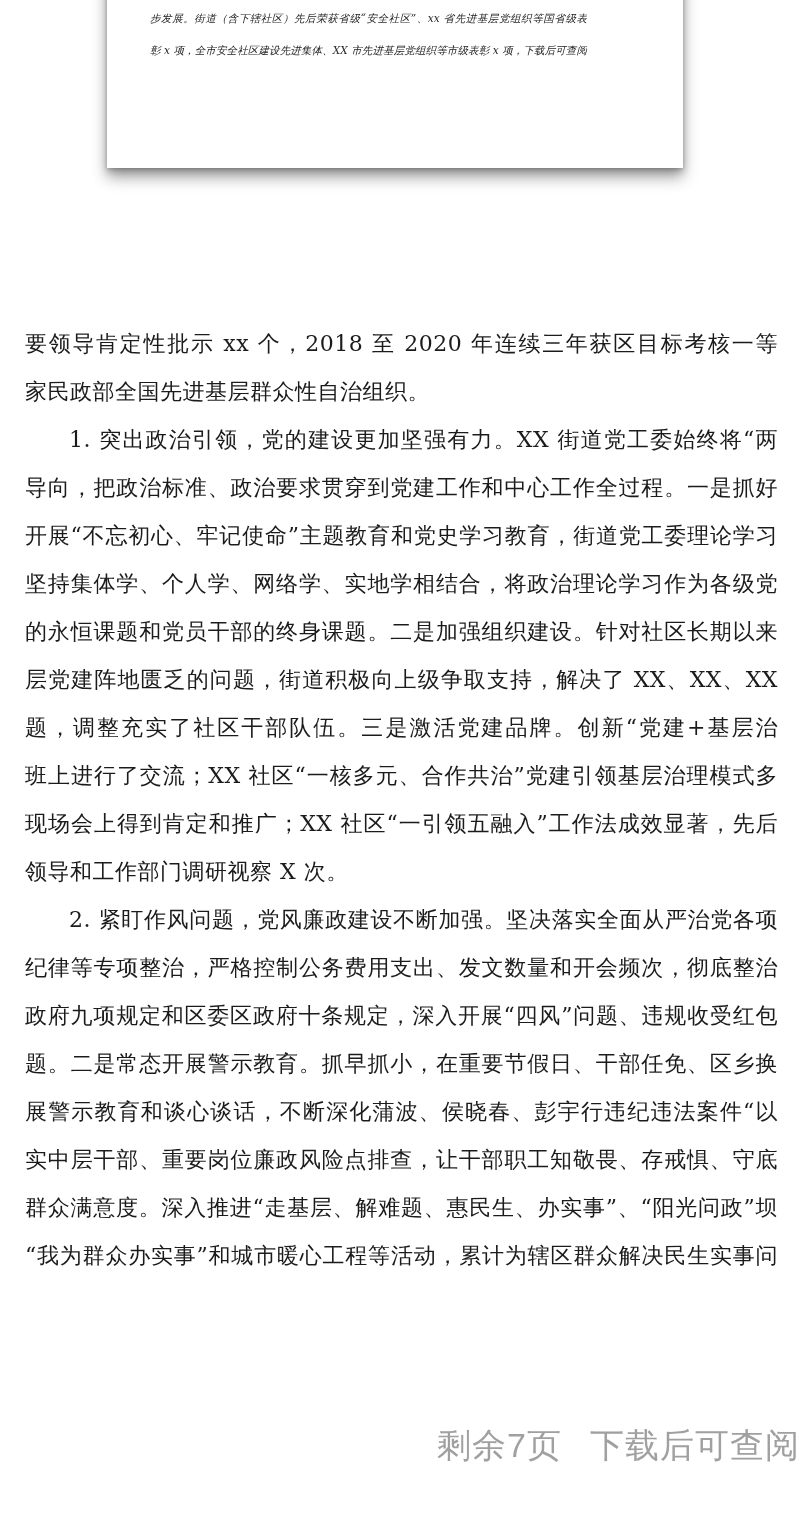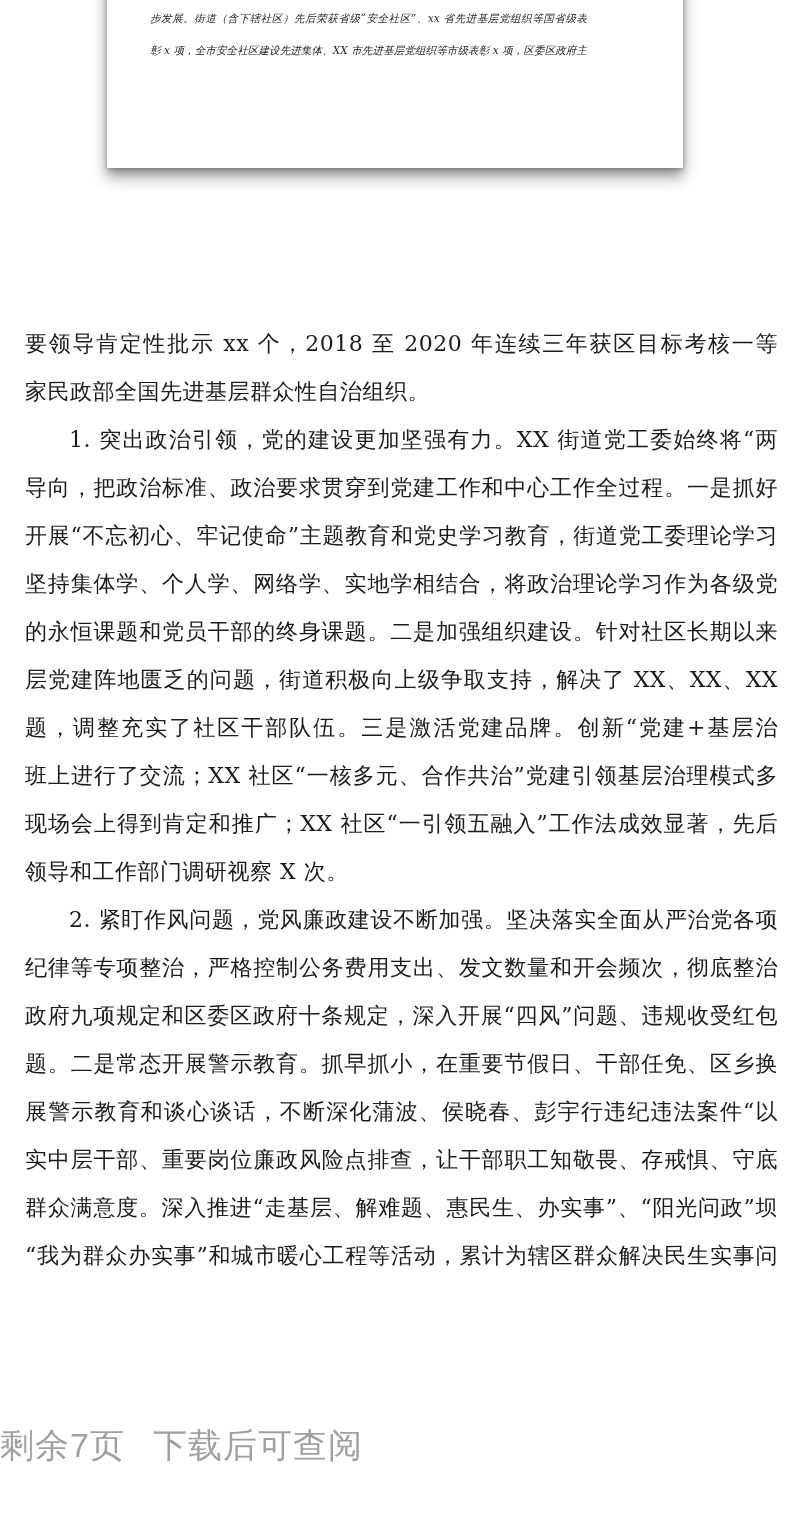--- a/index.html
+++ b/index.html
@@ -60,36 +60,36 @@
   }
   .line.indent { text-indent: 2em; }
   .line.end    { text-align-last: left; }
 
   
   .footer-notice {
     position: absolute;
     left: 0;
     top: 1420px;
     width: 800px;
-    text-align: left;
+    text-align: right;
     font-family: "Liberation Sans", sans-serif;
     font-size: 34px;
     line-height: 50px;
     color: #a0a0a0;
     letter-spacing: 1px;
   }
   .footer-notice .hint { margin-left: 28px; }
 </style>
 </head>
 <body>
 
 <div class="preview-card">
   <div class="preview-text">
       <div class="line">步发展。街道（含下辖社区）先后荣获省级“安全社区”、xx 省先进基层党组织等国省级表</div>
-      <div class="line">彰 x 项，全市安全社区建设先进集体、XX 市先进基层党组织等市级表彰 x 项，区委区政府主</div>
+      <div class="line">彰 x 项，全市安全社区建设先进集体、XX 市先进基层党组织等市级表彰 x 项，下载后可查阅</div>
     </div>
 </div>
 
 <div class="main-text">
     <div class="line">要领导肯定性批示 xx 个，2018 至 2020 年连续三年获区目标考核一等奖。当前，正在争取国</div>
     <div class="line end">家民政部全国先进基层群众性自治组织。</div>
     <div class="line indent">1. 突出政治引领，党的建设更加坚强有力。XX 街道党工委始终将“两个维护”作为政治</div>
     <div class="line">导向，把政治标准、政治要求贯穿到党建工作和中心工作全过程。一是抓好理论学习。常态化</div>
     <div class="line">开展“不忘初心、牢记使命”主题教育和党史学习教育，街道党工委理论学习中心组带头示范，</div>
     <div class="line">坚持集体学、个人学、网络学、实地学相结合，将政治理论学习作为各级党组织加强党的建设</div>

